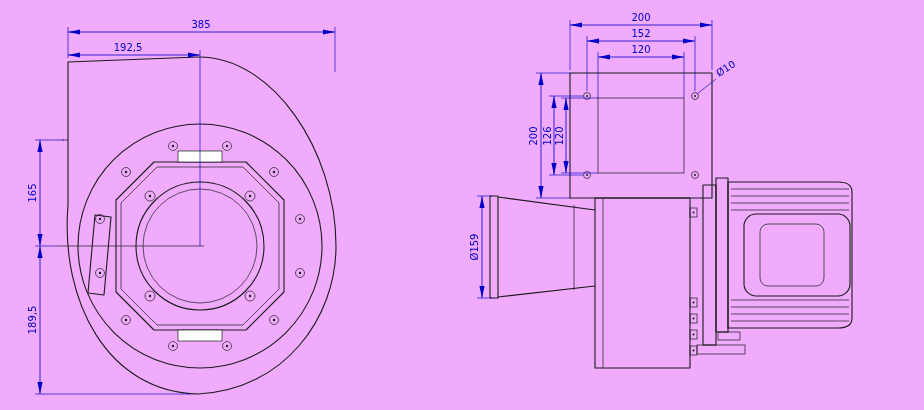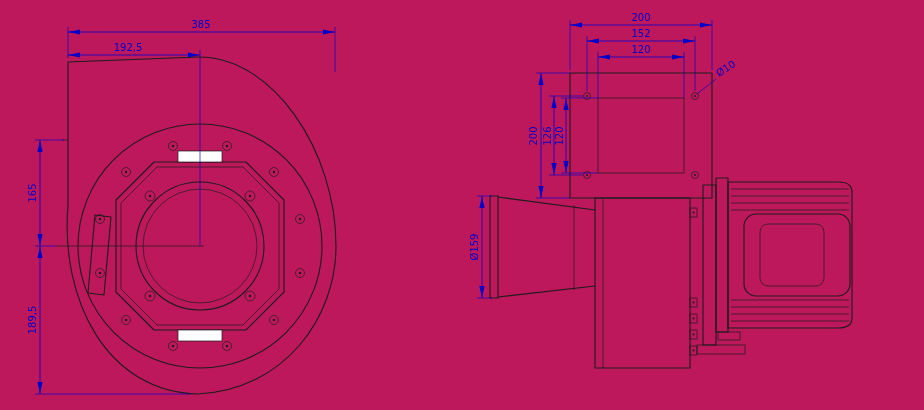--- a/index.html
+++ b/index.html
@@ -1,16 +1,16 @@
 <!DOCTYPE html>
 <html><head>
 <meta charset="utf-8">
 <style>
   html,body{margin:0;padding:0;background:#ffffff}
-  .canvas{width:924px;height:410px;background:#be185d;overflow:hidden;font-family:"DejaVu Sans","Liberation Sans",sans-serif}
+  .canvas{width:924px;height:410px;background:#f0abfc;overflow:hidden;font-family:"DejaVu Sans","Liberation Sans",sans-serif}
   svg{display:block}
   .ln{stroke:#1c1c1c;stroke-width:1.1;fill:none;stroke-linecap:round;stroke-linejoin:round}
   .thin{stroke:#1c1c1c;stroke-width:0.7;fill:none}
   .whitefill{fill:#ffffff}
   .dim{stroke:#0000c8;stroke-width:0.8;fill:none}
   .ext{stroke:#0000c8;stroke-width:0.65;fill:none}
   .dot{fill:#1c1c1c;stroke:none}
   text.dt{fill:#0000c8;font-size:10px;font-family:"DejaVu Sans","Liberation Sans",sans-serif}
   .mid{text-anchor:middle}
 </style>

